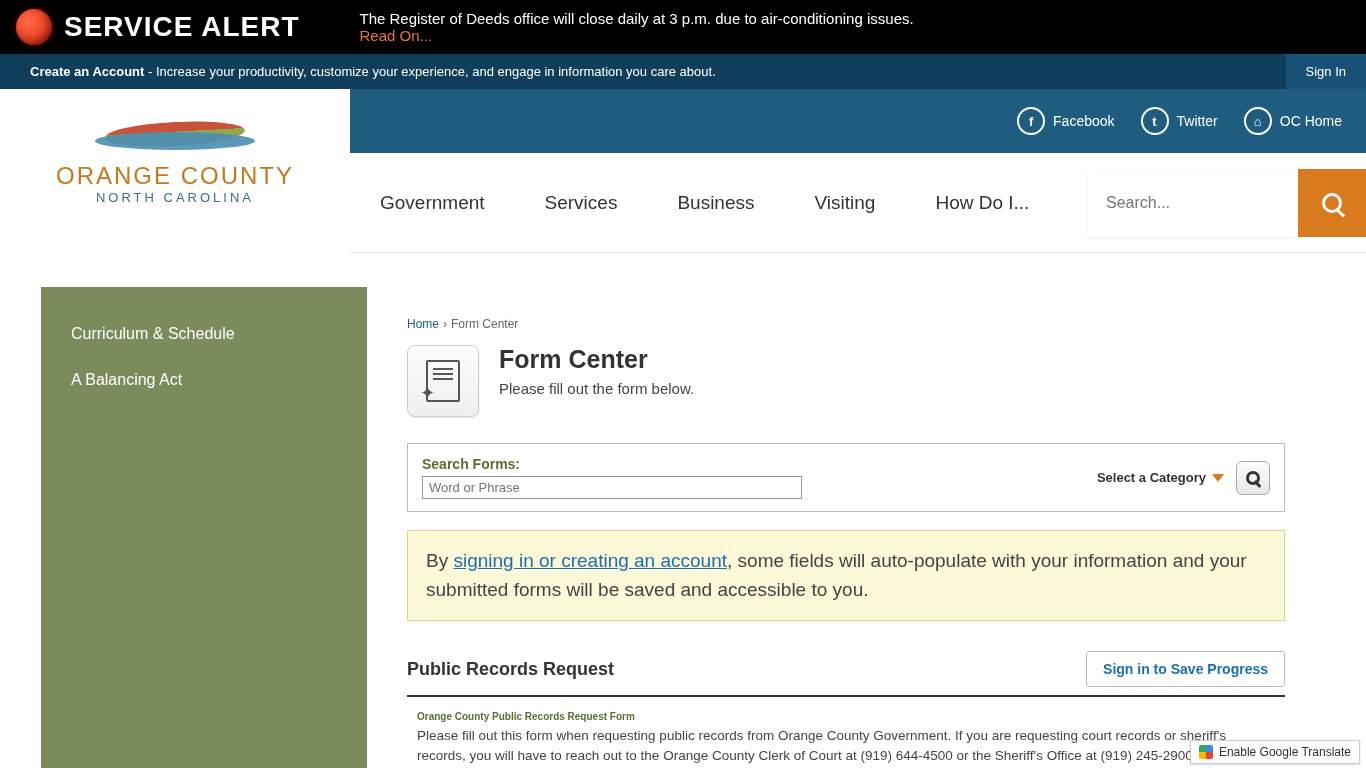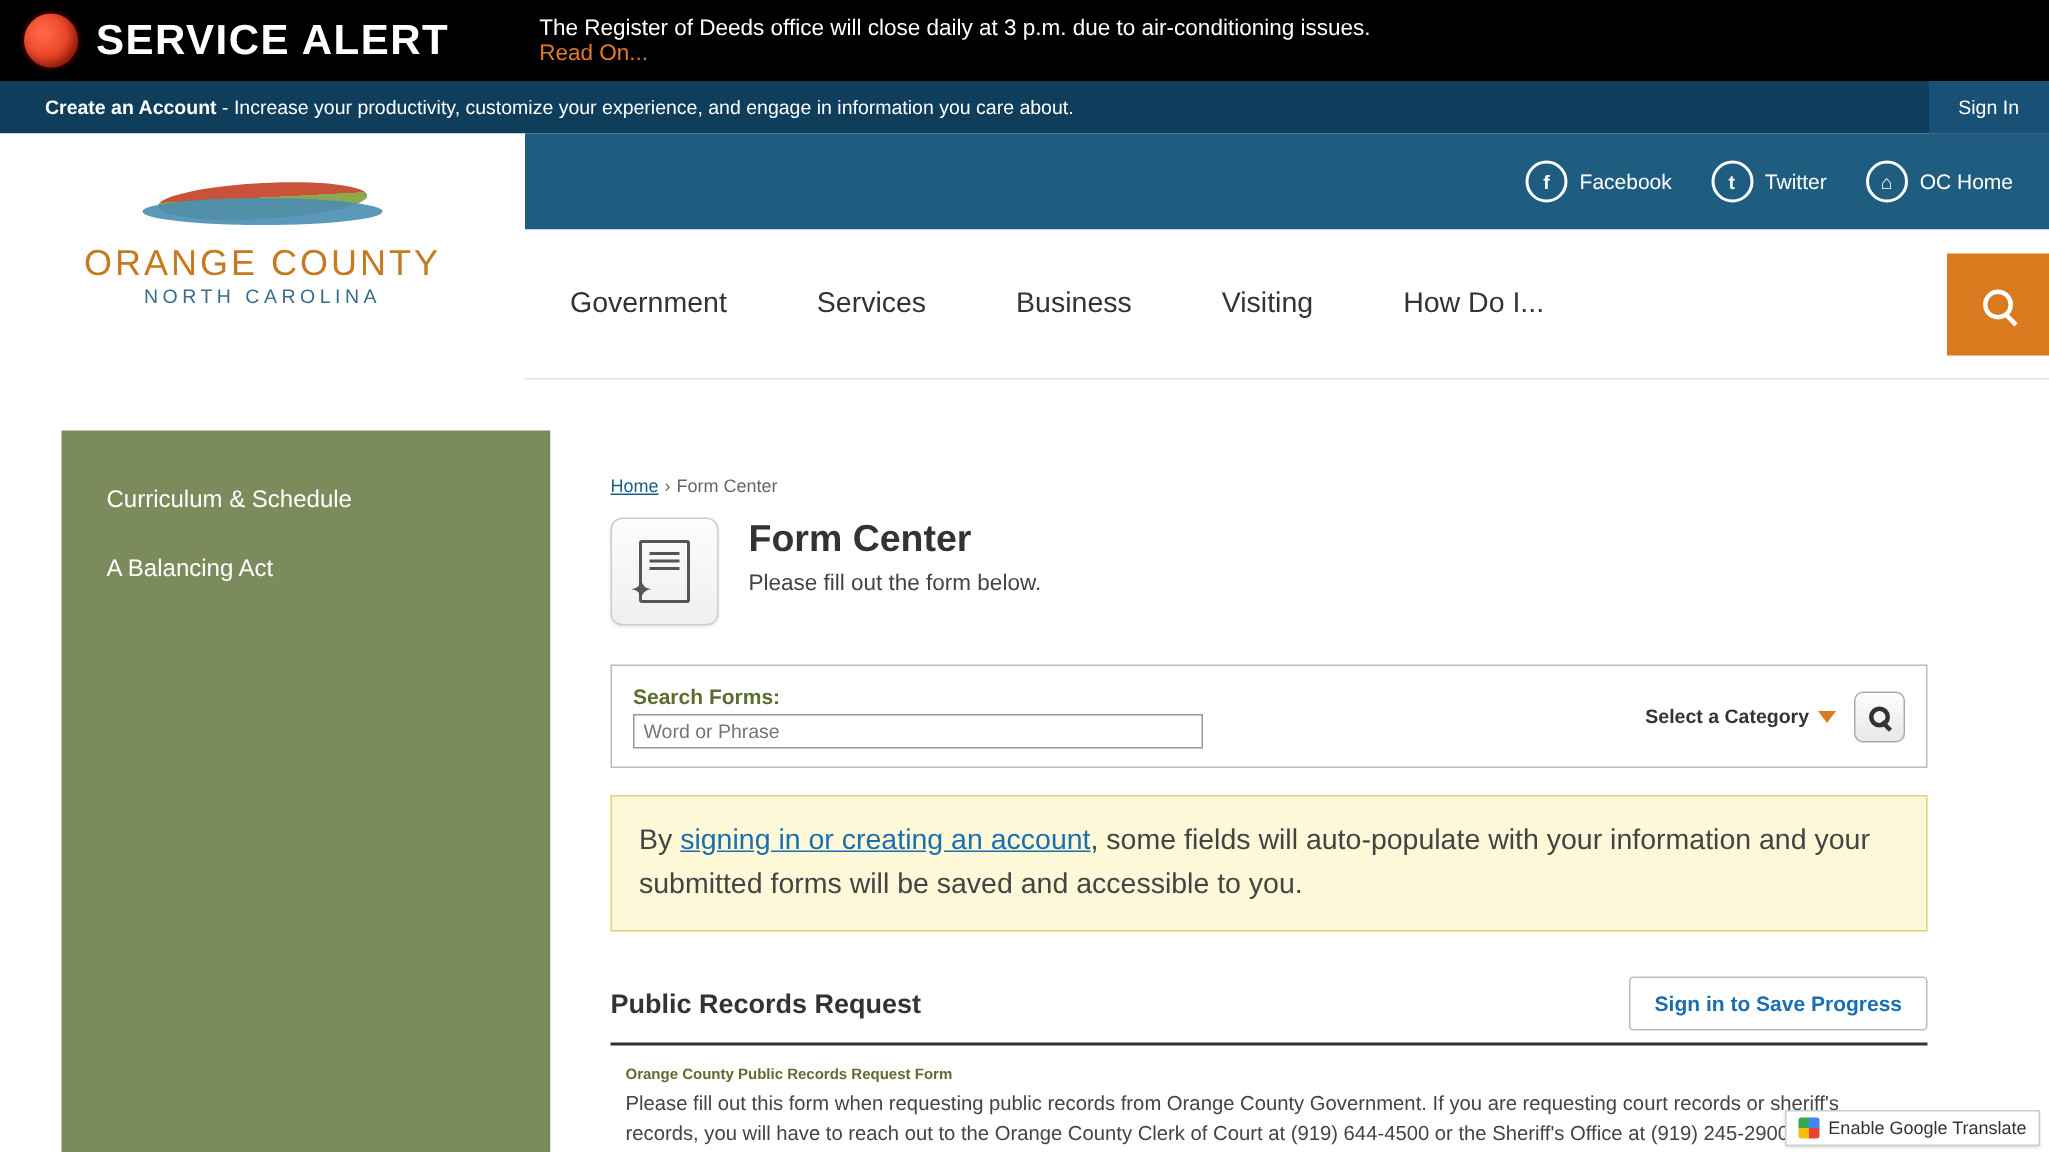--- a/index.html
+++ b/index.html
@@ -41,21 +41,21 @@
 .mag { width: 20px; height: 20px; border: 3px solid #fff; border-radius: 50%; position: relative; }
 .mag::after { content: ""; position: absolute; width: 3px; height: 10px; background: #fff; bottom: -8px; right: -3px; transform: rotate(-45deg); }
 
 
 .main-wrap { display: flex; max-width: 1284px; margin: 34px auto 0; }
 .sidebar { width: 326px; background: #7c8b5c; padding: 24px 0; }
 .side-link { color: #fff; font-size: 16px; padding: 14px 30px; cursor: pointer; }
 .content { flex: 1; background: #fff; padding: 30px 40px; }
 
 .breadcrumb { font-size: 12px; color: #666; margin-bottom: 14px; }
-.breadcrumb a { color: #1a5d8a; text-decoration: underline; }
+.breadcrumb a { color: #1a5d8a; }
 .bc-sep { margin: 0 4px; }
 
 .page-head { display: flex; align-items: flex-start; gap: 20px; margin-bottom: 26px; }
 .page-icon { width: 72px; height: 72px; border: 1px solid #ccc; border-radius: 8px; background: linear-gradient(#fdfdfd,#efefef); display: flex; align-items: center; justify-content: center; box-shadow: 0 1px 2px rgba(0,0,0,.1); }
 .doc-icon { width: 34px; height: 42px; border: 2px solid #555; border-radius: 2px; position: relative; }
 .doc-icon::before { content: ""; position: absolute; top: 6px; left: 5px; right: 5px; height: 2px; background: #555; box-shadow: 0 5px 0 #555, 0 10px 0 #555; }
 .doc-icon::after { content: "✦"; position: absolute; bottom: -4px; left: -8px; font-size: 18px; color: #555; }
 .page-title { font-size: 25px; color: #333; font-weight: 600; margin-bottom: 6px; }
 .page-sub { font-size: 15px; color: #444; }
 
@@ -126,20 +126,21 @@
     </div>
     <div class="nav-row">
       <div class="nav-links">
         <div class="nav-link">Government</div>
         <div class="nav-link">Services</div>
         <div class="nav-link">Business</div>
         <div class="nav-link">Visiting</div>
         <div class="nav-link">How Do I...</div>
       </div>
       <div class="search-box">
+        <input class="search-input" placeholder="Search..." style="">
         <div class="search-btn">
           <div class="mag"></div>
         </div>
       </div>
     </div>
   </div>
 </div>
 
 <div class="main-wrap">
   <div class="sidebar">

